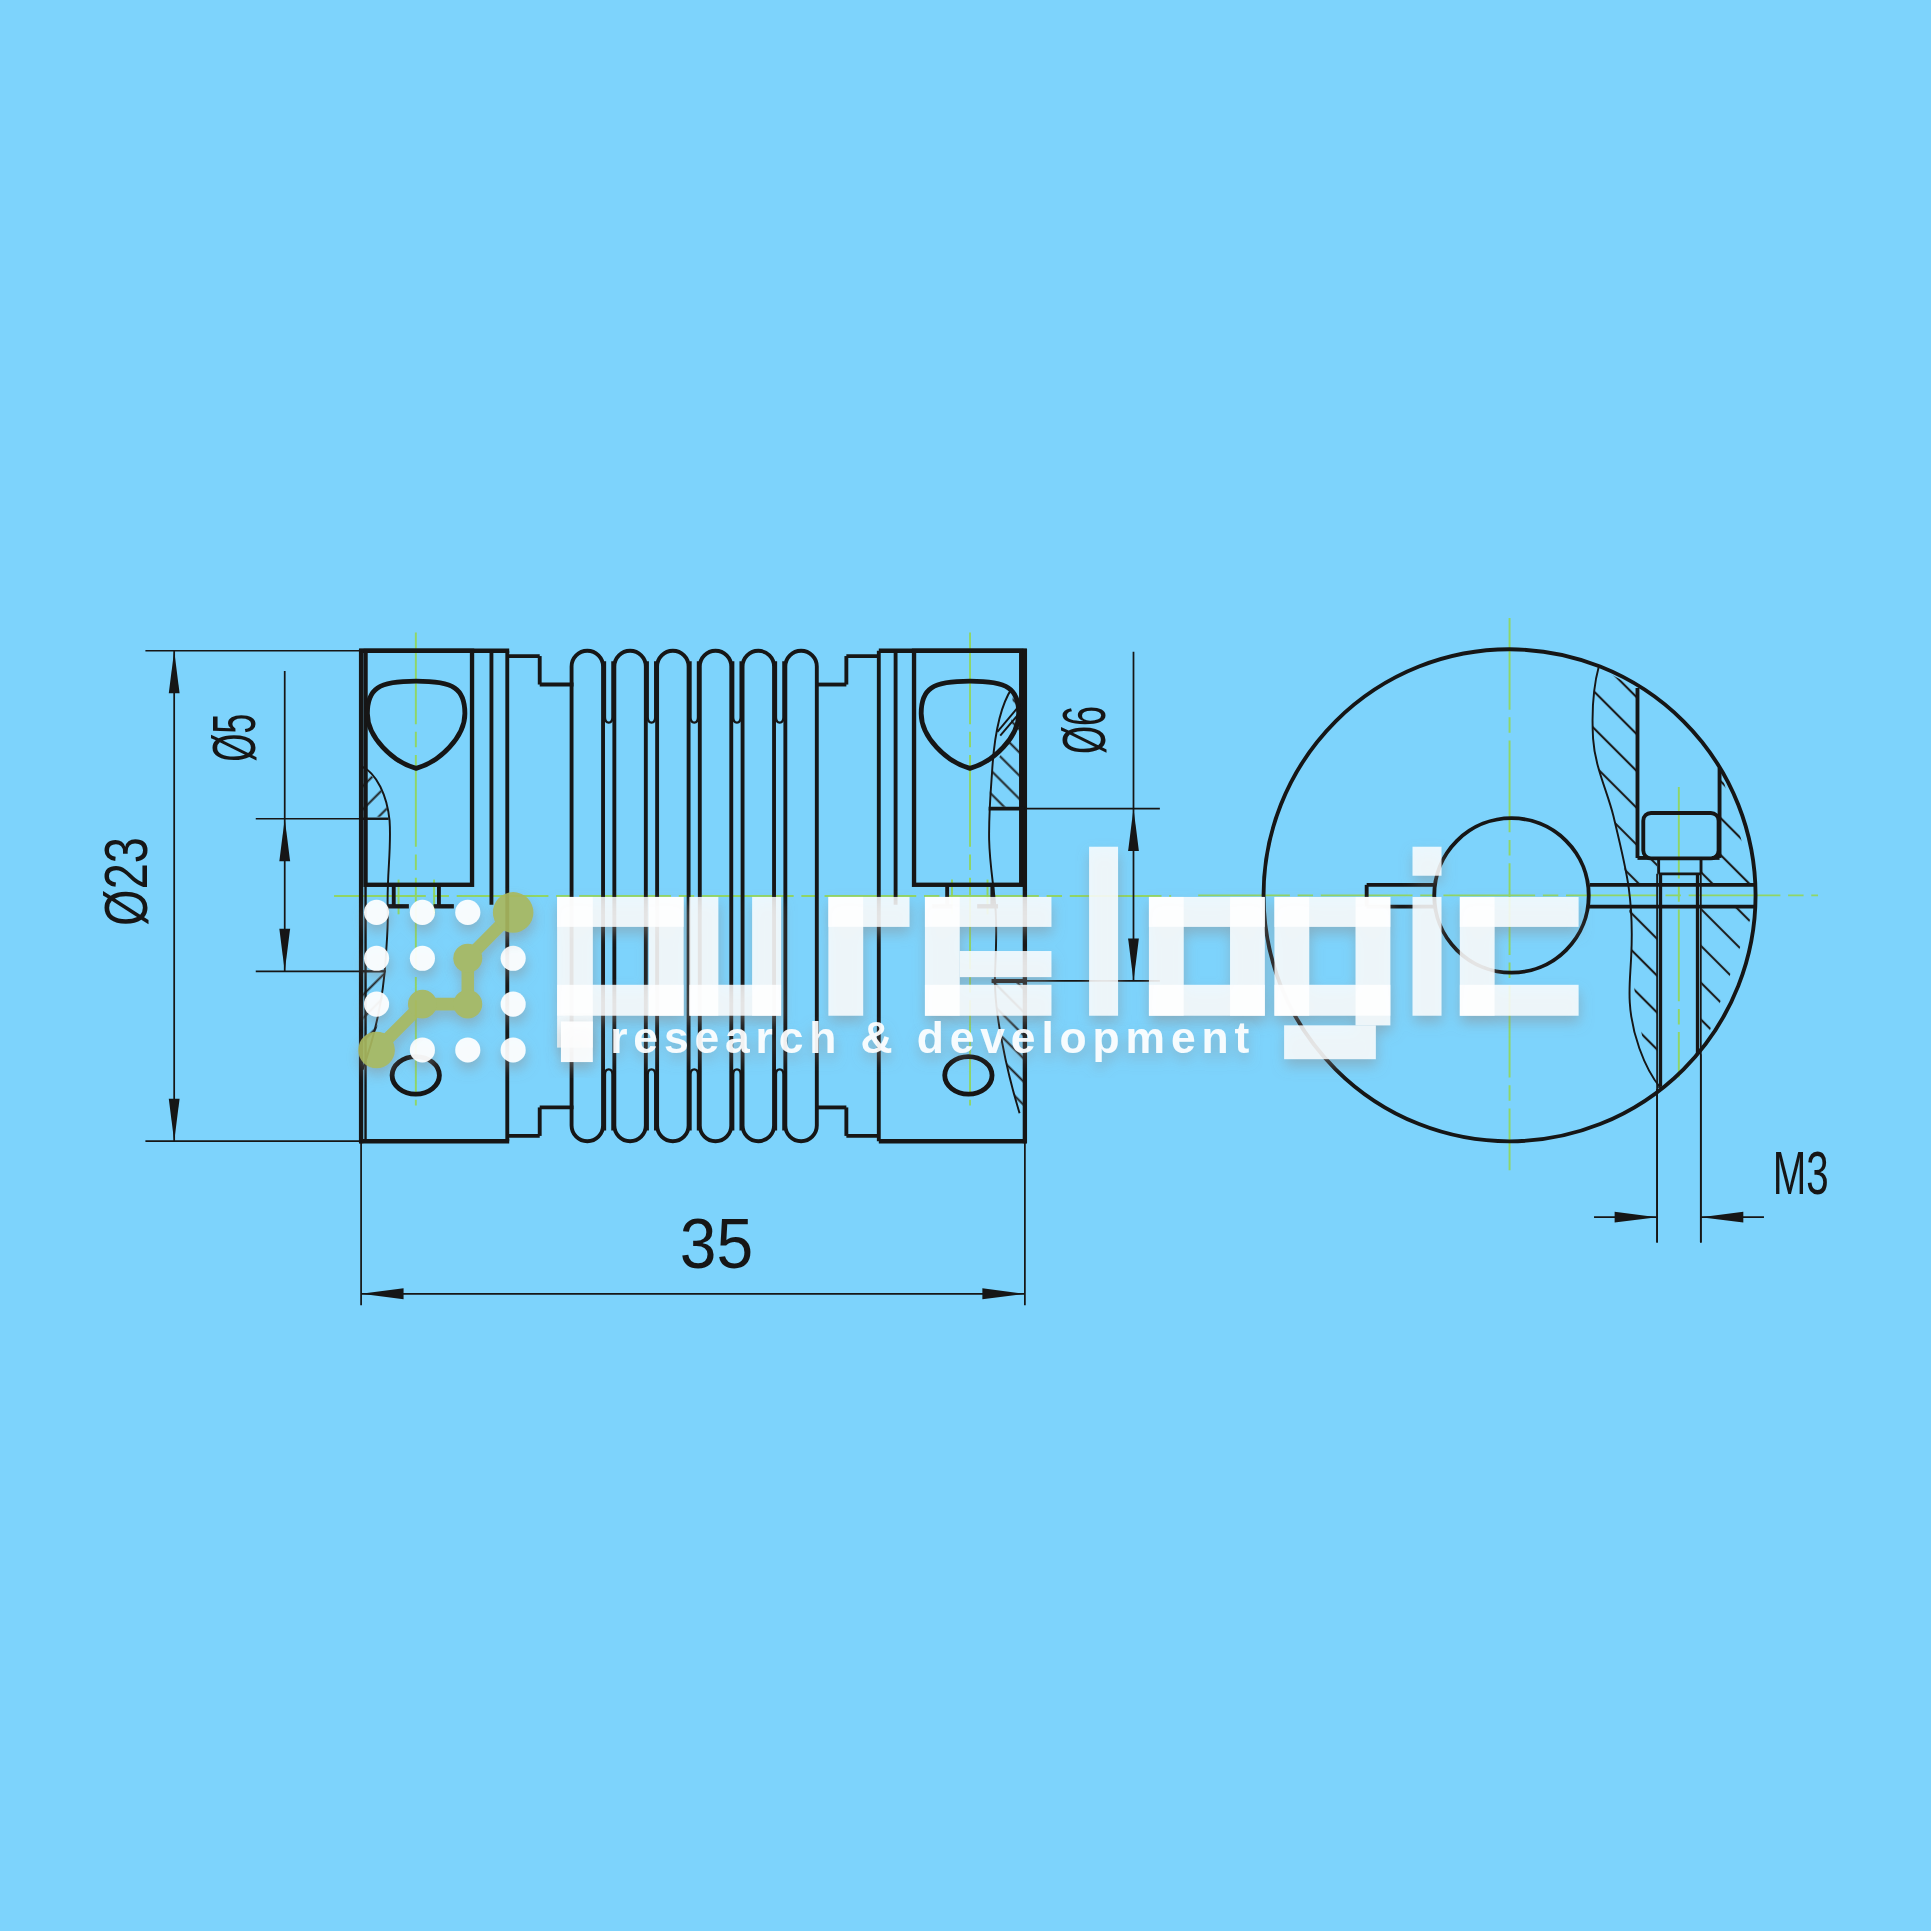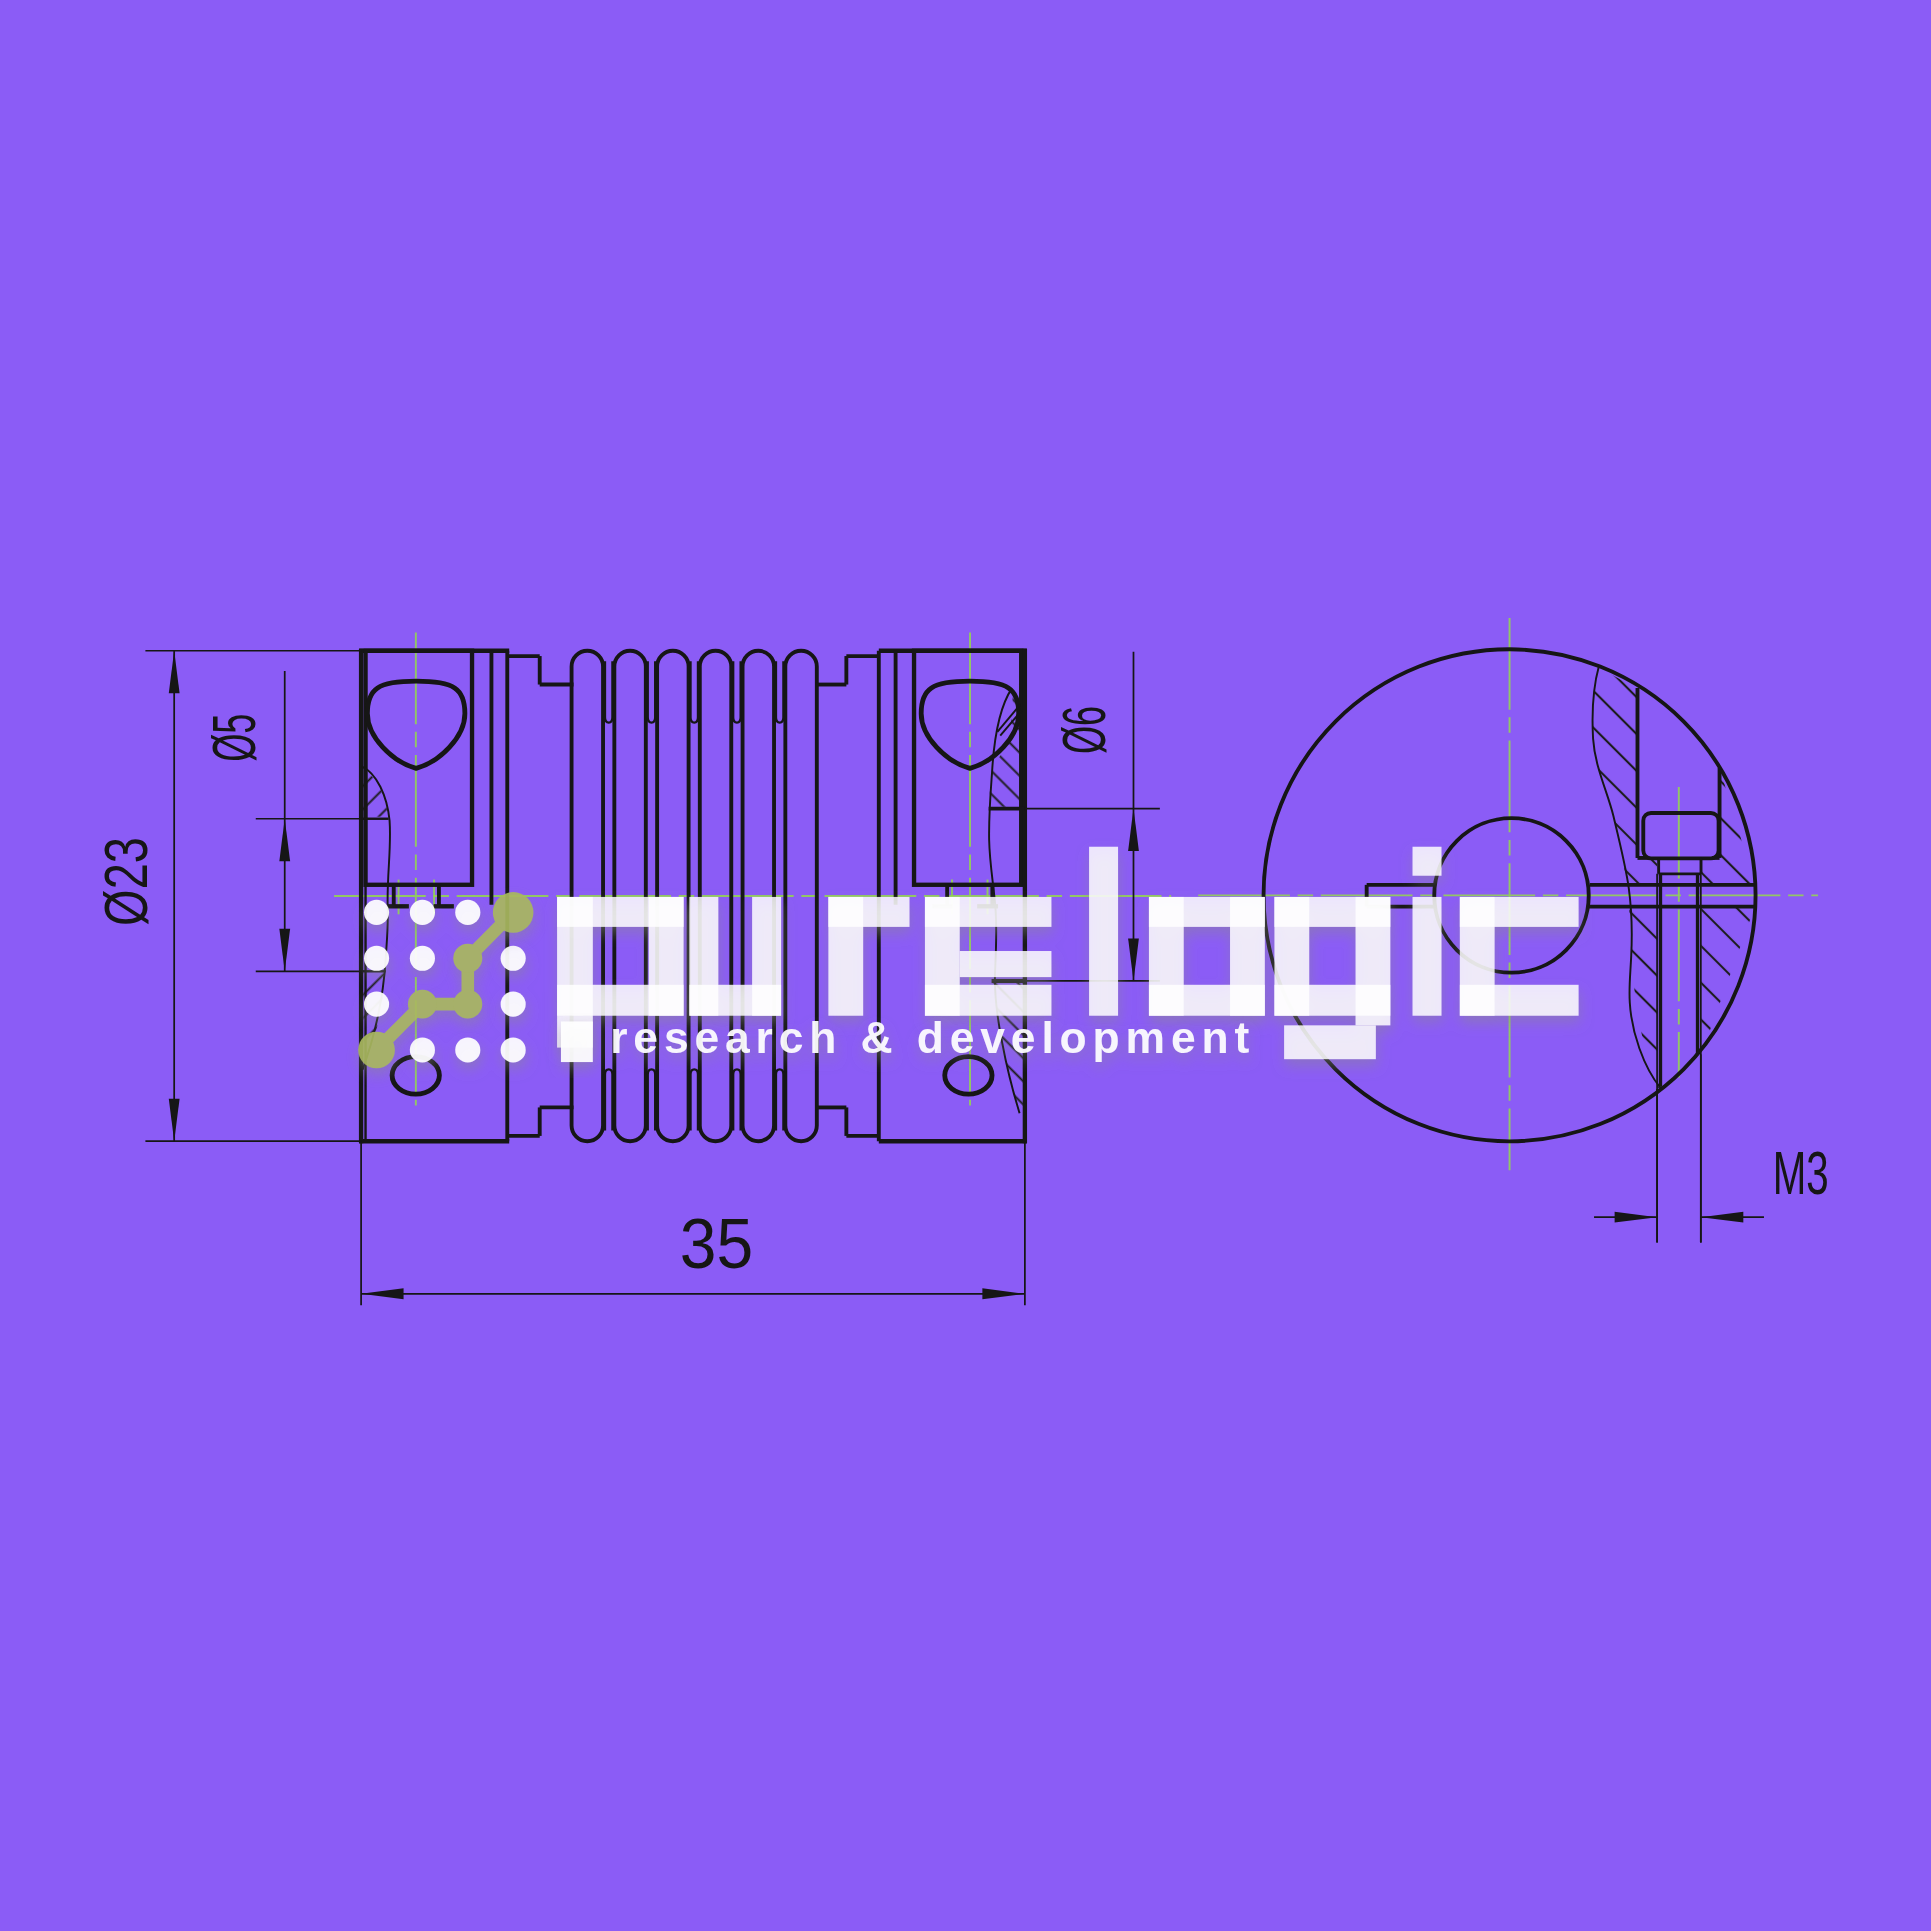--- a/index.html
+++ b/index.html
@@ -1,16 +1,16 @@
 <!DOCTYPE html>
 <html><head>
 <meta charset="utf-8">
 <style>
   html,body{margin:0;padding:0;background:#fff;}
-  #canvas{width:1931px;height:1931px;position:relative;background:#8b5cf6;overflow:hidden;}
+  #canvas{width:1931px;height:1931px;position:relative;background:#7dd3fc;overflow:hidden;}
   svg{position:absolute;top:0;left:0;}
   text{font-family:"Liberation Sans", sans-serif;}
 </style>
 </head>
 <body>
 <div id="canvas">
 <svg width="1931" height="1931" viewBox="0 0 2000 2000">
 <defs>
   <pattern id="hA" width="17" height="17" patternUnits="userSpaceOnUse" patternTransform="rotate(45)">
     <line x1="8.5" y1="0" x2="8.5" y2="17" stroke="#1c1c1c" stroke-width="2"></line>

